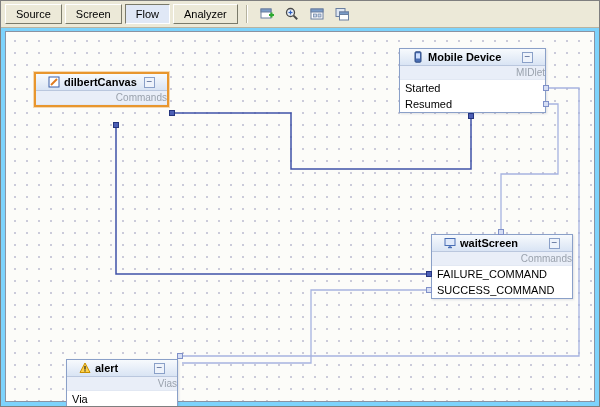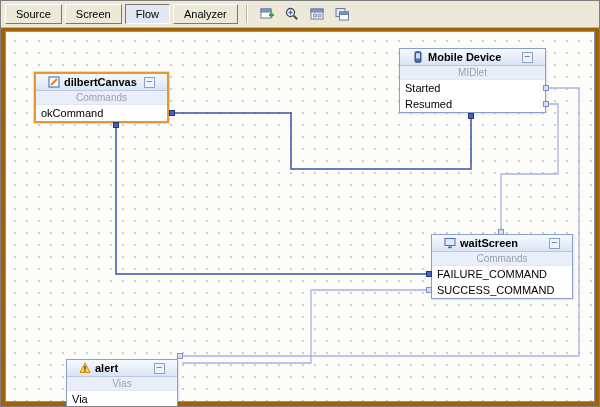--- a/index.html
+++ b/index.html
@@ -1,21 +1,21 @@
 <!DOCTYPE html>
 <html><head>
 <meta charset="utf-8">
 <style>
   * { box-sizing: border-box; margin: 0; padding: 0; }
   html,body { width: 600px; height: 407px; }
   body { font-family: "Liberation Sans", sans-serif; background: #d8d4c8; }
 
   .app {
     width: 600px; height: 407px;
-    background: #a16207;
+    background: #7dd3fc;
     border: 1px solid #7f7f7f;
     position: relative;
     overflow: hidden;
   }
 
   
   .toolbar {
     height: 27px;
     display: flex; align-items: center;
     padding: 2px 4px; gap: 3px;
@@ -93,21 +93,21 @@
   .cicon { width: 12px; height: 12px; display: inline-flex; }
   .collapse {
     width: 11px; height: 11px;
     border: 1px solid #8aa0c8;
     background: #eef3fb;
     font-size: 10px; line-height: 8px; text-align: center;
     color: #44598a; font-weight: normal;
   }
   .subhdr {
     height: 14px; line-height: 14px;
-    text-align: center;
+    text-align: right;
     color: #9aa2ad; font-size: 10px;
     background: #e9eef8;
     border-bottom: 1px solid #e2e8f3;
   }
   .item {
     height: 16px; line-height: 16px;
     padding-left: 5px;
     background: #ffffff;
     white-space: nowrap;
   }
@@ -192,21 +192,20 @@
           <span class="cicon">
             <svg width="12" height="12" viewBox="0 0 12 12">
               <rect x="1" y="1" width="10" height="10" fill="#ffffff" stroke="#3a5fa8"></rect>
               <line x1="3" y1="9" x2="9" y2="3" stroke="#e07b20" stroke-width="2"></line>
             </svg>
           </span>
           <span class="title">dilbertCanvas</span>
           <span class="collapse">−</span>
         </div>
         <div class="subhdr">Commands</div>
-        <div class="item">okCommand</div>
       </div>
 
       <div class="component" id="cmp-mobileDevice">
         <div class="hdr">
           <span class="cicon">
             <svg width="12" height="12" viewBox="0 0 12 12">
               <rect x="3" y="0.8" width="6" height="10.4" rx="1" fill="#4a6fb5" stroke="#2e4a80"></rect>
               <rect x="4" y="2.3" width="4" height="5.2" fill="#cfe0ff"></rect>
             </svg>
           </span>

